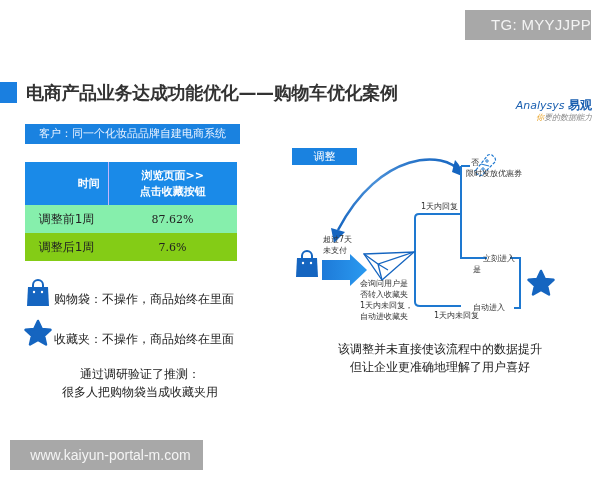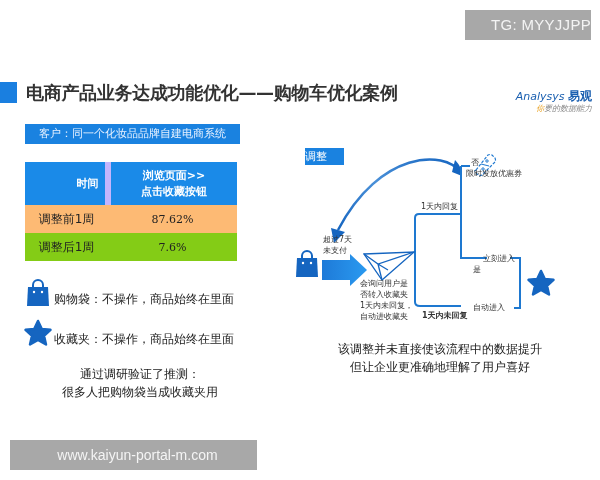--- a/index.html
+++ b/index.html
@@ -2,48 +2,48 @@
 <html><head>
 <meta charset="utf-8">
 <style>
   * { box-sizing: border-box; margin: 0; padding: 0; }
   html, body { width: 600px; height: 480px; background: #ffffff; overflow: hidden; }
   body { position: relative; font-family: "DejaVu Sans", "Liberation Sans", sans-serif; color: #222; }
   .abs { position: absolute; }
 
   .tg-badge { left: 465px; top: 10px; width: 126px; height: 30px; background: #a8a8a8; color: #f4f4f4;
     font-family: "Liberation Sans", sans-serif; font-size: 15px; line-height: 30px; text-align: right; letter-spacing: 0.3px; }
-  .url-badge { left: 10px; top: 440px; width: 247px; height: 30px; background: #a8a8a8; color: #f4f4f4;
+  .url-badge { left: 10px; top: 440px; width: 193px; height: 30px; background: #a8a8a8; color: #f4f4f4;
     font-family: "Liberation Sans", sans-serif; font-size: 14px; line-height: 30px; text-align: center; padding-left: 8px; }
 
   .title-mark { left: 0; top: 82px; width: 17px; height: 21px; background: #1a7fe0; }
   .title-text { left: 26px; top: 80px; font-size: 18px; font-weight: bold; color: #333; line-height: 26px; white-space: nowrap; letter-spacing: -0.3px; }
 
-  .logo { left: 502px; top: 88px; width: 90px; height: 30px; }
+  .logo { left: 502px; top: 97px; width: 90px; height: 30px; }
   .logo-top { position: absolute; right: 0; top: 0; font-size: 11px; color: #1a5fb0; white-space: nowrap; font-style: italic; }
   .logo-top b { font-style: normal; font-size: 12px; color: #1a5fb0; }
   .logo-bot { position: absolute; right: 0; top: 15px; font-size: 8px; color: #888; white-space: nowrap; font-style: italic; }
   .logo-bot span { color: #e8a020; }
 
   .client-bar { left: 25px; top: 124px; width: 215px; height: 20px; background: #1a82e0; color: #e8f2ff;
     font-size: 11px; line-height: 20px; text-align: center; white-space: nowrap; }
 
   table.data { position: absolute; left: 25px; top: 162px; width: 212px; border-collapse: collapse; }
   table.data th { background: #1a8ae8; color: #fff; font-size: 11px; font-weight: bold; height: 43px; line-height: 16px; }
-  table.data th.c1 { width: 83px; border-right: 6px solid #c4b5fd; padding-left: 45px; }
+  table.data th.c1 { width: 83px; border-right: 1px solid #c4b5fd; padding-left: 45px; }
   table.data td { font-size: 12px; height: 28px; text-align: center; color: #222; }
   table.data td.c2 { font-family: "DejaVu Serif", "Liberation Serif", serif; font-size: 11px; }
-  table.data tr.r1 td { background: #fdba74; }
+  table.data tr.r1 td { background: #86efac; }
   table.data tr.r2 td { background: #84cc16; }
 
   .legend-row { left: 22px; height: 30px; display: flex; align-items: flex-end; font-size: 12px; color: #222; white-space: nowrap; }
   .legend-row .ic { width: 32px; height: 30px; display: flex; align-items: center; justify-content: center; }
   .conclusion { left: 40px; top: 365px; width: 200px; text-align: center; font-size: 12px; line-height: 18px; color: #222; }
 
-  .adjust-tag { left: 292px; top: 148px; width: 39px; height: 17px; background: #1a82e0; color: #fff; font-size: 11px; line-height: 17px; text-align: left; margin-left: 13px; }
+  .adjust-tag { left: 292px; top: 148px; width: 65px; height: 17px; background: #1a82e0; color: #fff; font-size: 11px; line-height: 17px; text-align: center; }
 
   .flow-label { font-size: 8px; color: #333; white-space: nowrap; line-height: 11px; }
   .summary { left: 300px; top: 340px; width: 280px; text-align: center; font-size: 12px; line-height: 18px; color: #222; }
 </style>
 </head>
 <body>
 
 <div class="abs tg-badge">TG: MYYJJPP</div>
 <div class="abs url-badge">www.kaiyun-portal-m.com</div>
 
@@ -173,21 +173,21 @@
   <div>超过7天</div>
   <div>未支付</div>
 </div>
 <div class="abs flow-label" style="left:360px;top:278px;">
   <div>会询问用户是</div>
   <div>否转入收藏夹</div>
   <div>1天内未回复，</div>
   <div>自动进收藏夹</div>
 </div>
 <div class="abs flow-label" style="left:421px;top:201px;">1天内回复</div>
-<div class="abs flow-label" style="left:422px;top:310px;font-weight:bold;">1天内未回复</div>
+<div class="abs flow-label" style="left:434px;top:310px;">1天内未回复</div>
 <div class="abs flow-label" style="left:471px;top:157px;">否</div>
 <div class="abs flow-label" style="left:466px;top:168px;">限时发放优惠券</div>
 <div class="abs flow-label" style="left:473px;top:264px;">是</div>
 <div class="abs flow-label" style="left:483px;top:253px;">立刻进入</div>
 <div class="abs flow-label" style="left:473px;top:302px;">自动进入</div>
 
 <div class="abs summary">
   <div>该调整并未直接使该流程中的数据提升</div>
   <div>但让企业更准确地理解了用户喜好</div>
 </div>

